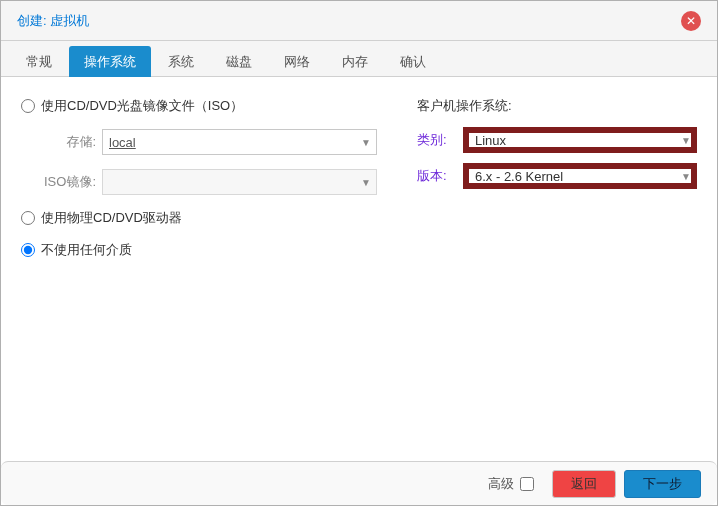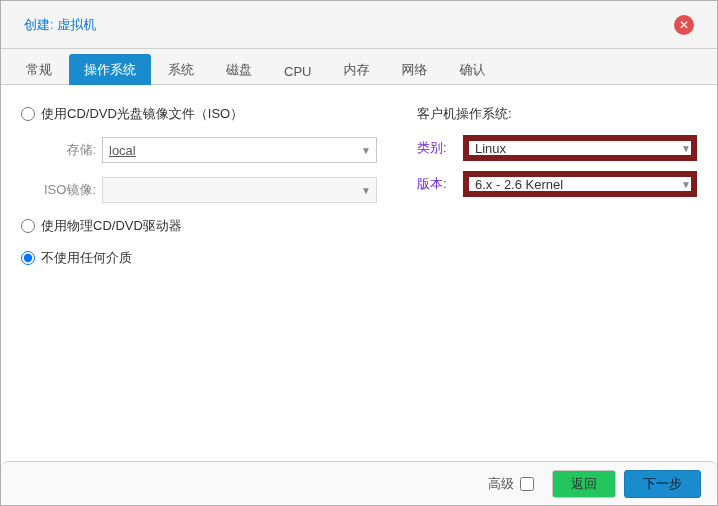--- a/index.html
+++ b/index.html
@@ -17,25 +17,25 @@
       width: 718px;
       height: 506px;
       background: #fff;
       border: 1px solid #b0b0b0;
       display: flex;
       flex-direction: column;
     }
     .title-bar {
       background: #f5f5f5;
       border-bottom: 1px solid #d0d0d0;
-      padding: 6px 23px;
+      padding: 6px 16px;
       display: flex;
       align-items: center;
       justify-content: space-between;
-      height: 48px;
+      height: 40px;
     }
     .title-text {
       font-size: 13px;
       color: #333;
     }
     .title-text span {
       color: #0078d7;
     }
     .close-btn {
       width: 20px;
@@ -208,21 +208,21 @@
       height: 14px;
       cursor: pointer;
     }
     .btn {
       height: 28px;
       padding: 0 18px;
       border: 1px solid #c8c8c8;
       border-radius: 3px;
       font-size: 13px;
       cursor: pointer;
-      background: #22c55e;
+      background: #ef4444;
       color: #333;
     }
     .btn-primary {
       background: #1a8ccd;
       color: #0f172a;
       border: 1px solid #1a7ab8;
     }
     .disabled-select select {
       background: #f5f5f5;
       color: #aaa;
@@ -238,23 +238,22 @@
       <span>创建: </span><span>虚拟机</span>
     </div>
     <div class="close-btn">✕</div>
   </div>
 
   <div class="tab-bar">
     <div class="tab">常规</div>
     <div class="tab active">操作系统</div>
     <div class="tab">系统</div>
     <div class="tab">磁盘</div>
-    <div class="tab">CPU</div>
+    <div class="tab">网络</div>
     <div class="tab">内存</div>
-    <div class="tab">网络</div>
     <div class="tab">确认</div>
   </div>
 
   <div class="content">
 
     <div class="left-panel">
 
       <div class="radio-row">
         <input type="radio" name="media" value="iso" id="iso-radio" style="">
         <label for="iso-radio">使用CD/DVD光盘镜像文件（ISO）</label>

